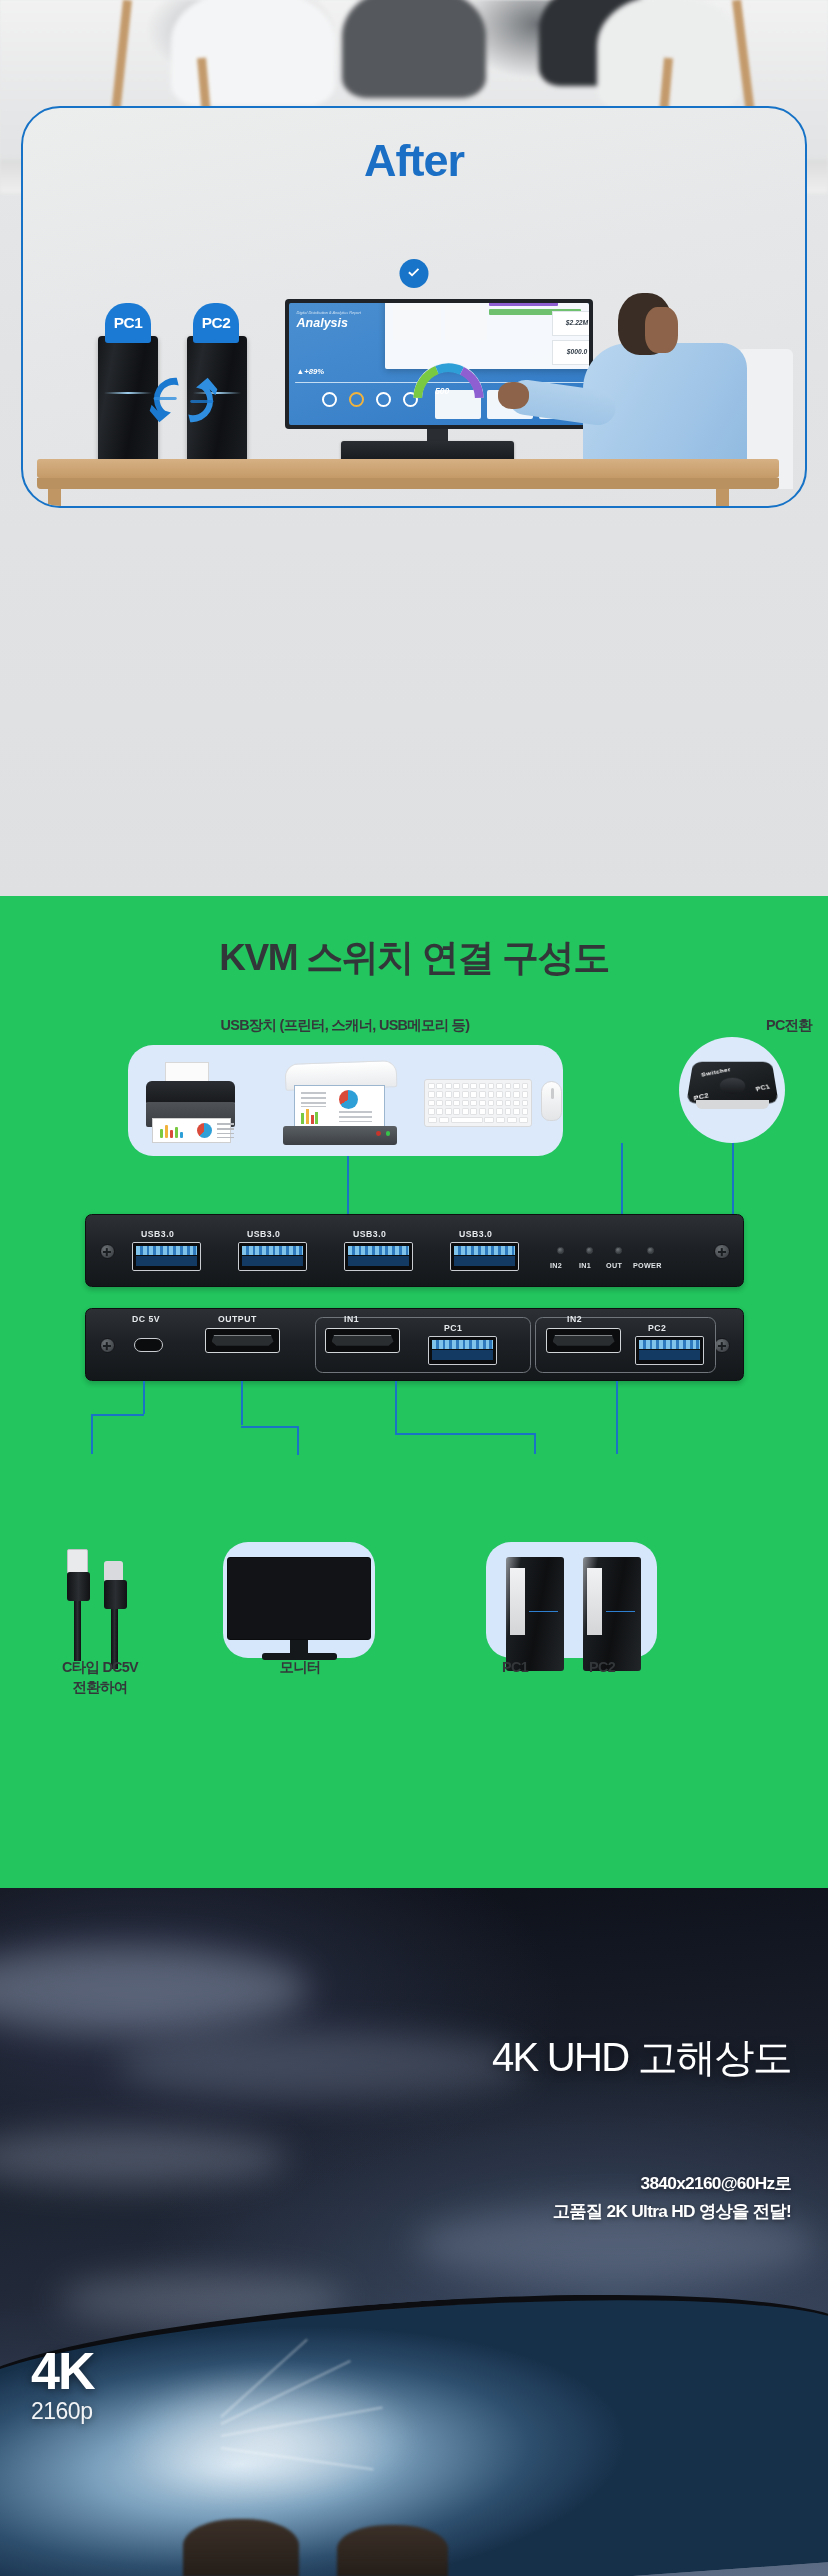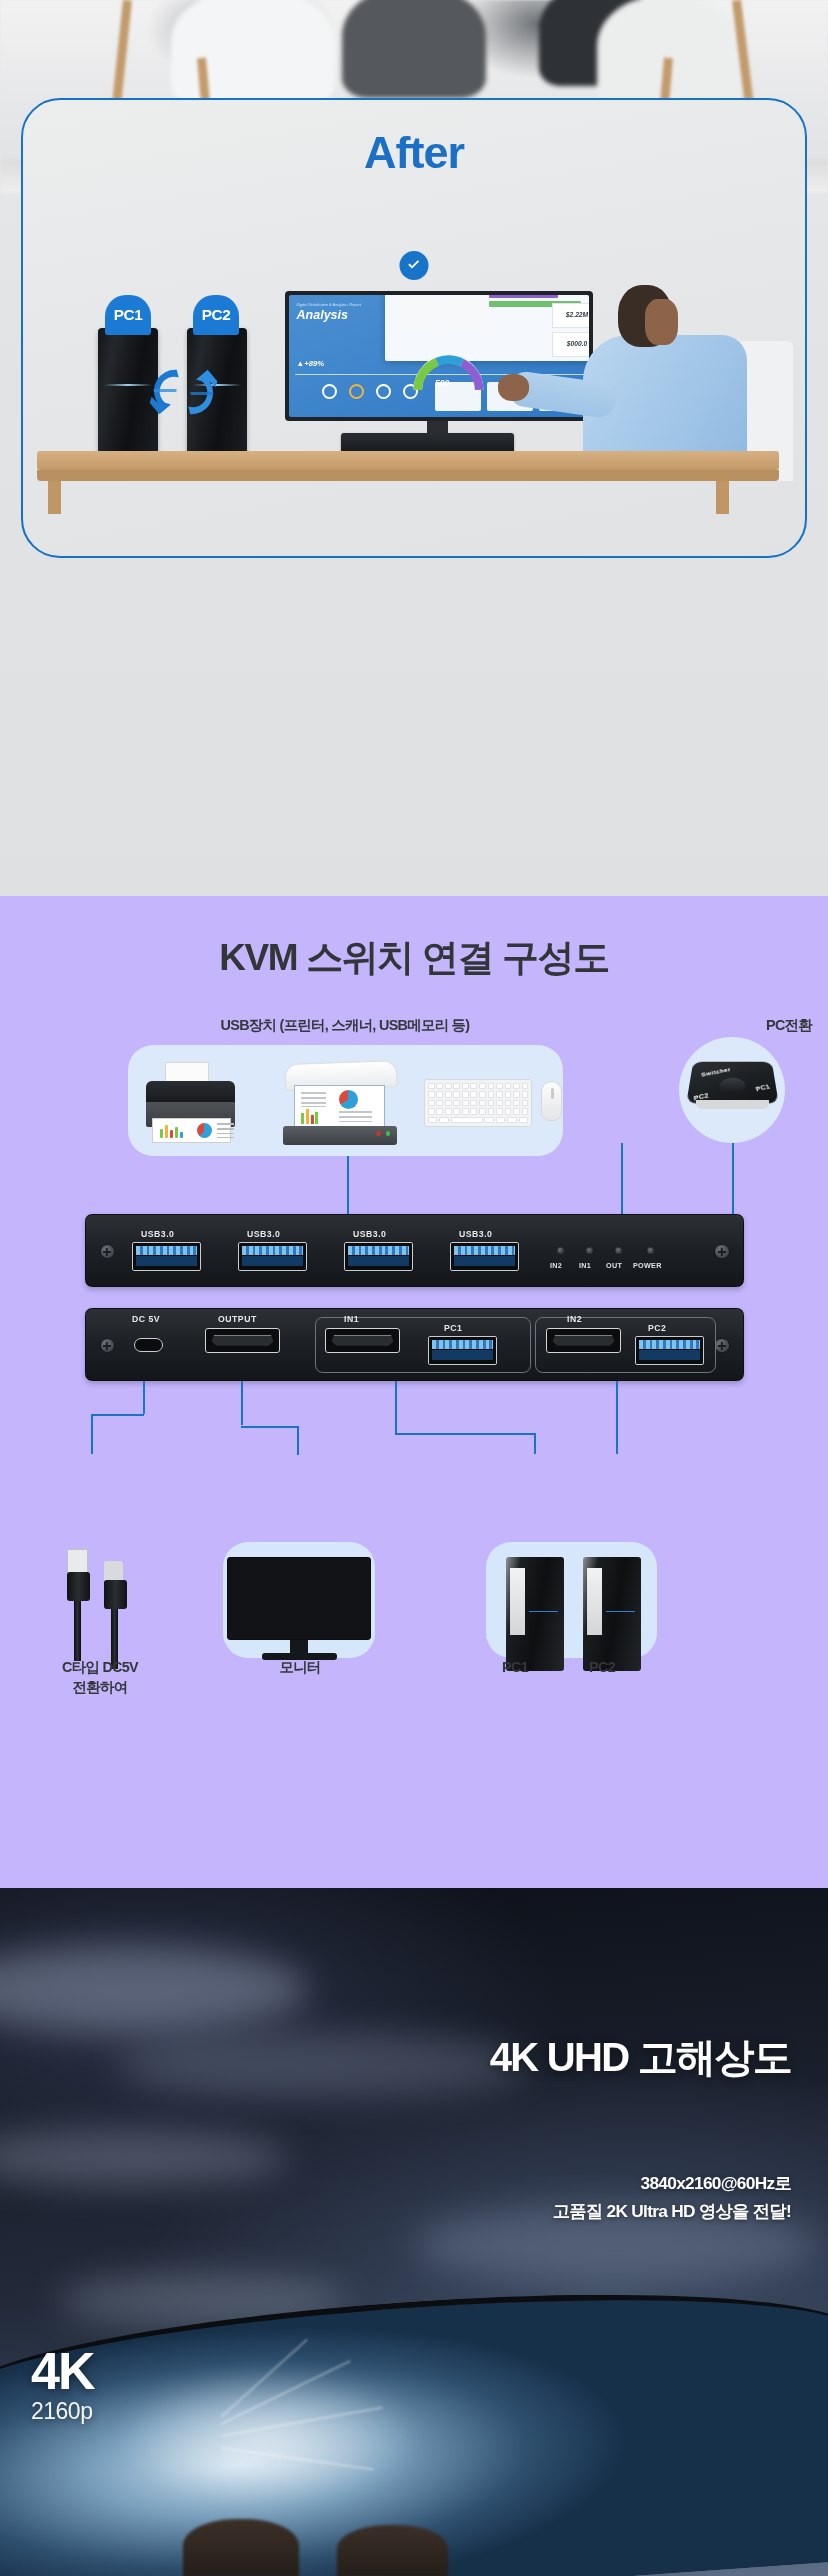--- a/index.html
+++ b/index.html
@@ -45,22 +45,22 @@
   .leg.l3 { left:732px; top:0; height:169px; transform: rotate(-7deg); }
   .leg.l4 { left:664px; top:58px; height:120px; transform: rotate(5deg); }
   .floorline {
     position:absolute; left:0; top:160px; width:828px; height:33px;
     background: linear-gradient(180deg,#dcdcdc,#efefef);
     filter: blur(1.3px);
   }
 
   
   .after-card {
-    position:absolute; left:21px; top:98px;
-    width: 786px; height: 460px;
+    position:absolute; left:21px; top:106px;
+    width: 786px; height: 402px;
     border: 2.9px solid #1572c6;
     border-radius: 39px;
     background: linear-gradient(170deg,#eceded 0%, #e6e7e8 45%, #e1e2e3 100%);
     overflow:hidden;
   }
   .after-title {
     position:absolute; left:0; right:0; top:27px;
     text-align:center;
     font-size: 45px; font-weight: 800; letter-spacing:-1px;
     color:#1b6fc4;
@@ -188,21 +188,21 @@
     position:absolute; left:-64px; top:89px; width:31px; height:27px;
     background:#8d6449; border-radius:45%;
   }
   .p-chair {
     position:absolute; left:154px; top:56px; width:77px; height:140px;
     background:#f0f1f2; border-radius:29px 5.8px 0 0;
   }
 
   
   .diagram-section {
-    position:relative; width:828px; height:992px; background:#c4b5fd;
+    position:relative; width:828px; height:992px; background:#22c55e;
     padding-top: 23px;
   }
   .diagram-heading {
     text-align:center; font-size:37px; font-weight:800;
     color:#333638; letter-spacing:-1.4px; margin-top:13.5px;
   }
 
   .dlabel {
     position:absolute; font-size:14.4px; font-weight:700;
     color:#35383a; letter-spacing:-0.7px;
@@ -384,21 +384,21 @@
     filter: blur(17.3px); opacity:.5;
   }
   .c1 { left:-58px; top:58px; width:366px; height:87px; background:#8a97ac; }
   .c2 { left:116px; top:144px; width:414px; height:67px; background:#6e7b91; opacity:.42; }
   .c3 { left:-39px; top:241px; width:327px; height:58px; background:#9aa7bb; opacity:.35; }
   .c4 { left:414px; top:318px; width:404px; height:77px; background:#7b89a0; opacity:.4; }
   .c5 { left:58px; top:385px; width:289px; height:54px; background:#aab6c8; opacity:.3; }
 
   .uhd-head {
     position:absolute; right:37px; top:143px; text-align:right;
-    color:#ffffff; font-size:40px; font-weight:700; line-height:1.33;
+    color:#ffffff; font-size:40px; font-weight:400; line-height:1.33;
     letter-spacing:-1.7px;
     text-shadow: 0 1.9px 9.6px rgba(0,0,0,.4);
   }
   .uhd-sub {
     position:absolute; right:37px; top:281px; text-align:right;
     color:#ffffff; font-size:17.3px; font-weight:700; line-height:1.62;
     letter-spacing:-0.7px;
     text-shadow: 0 1px 5.8px rgba(0,0,0,.45);
   }
 

